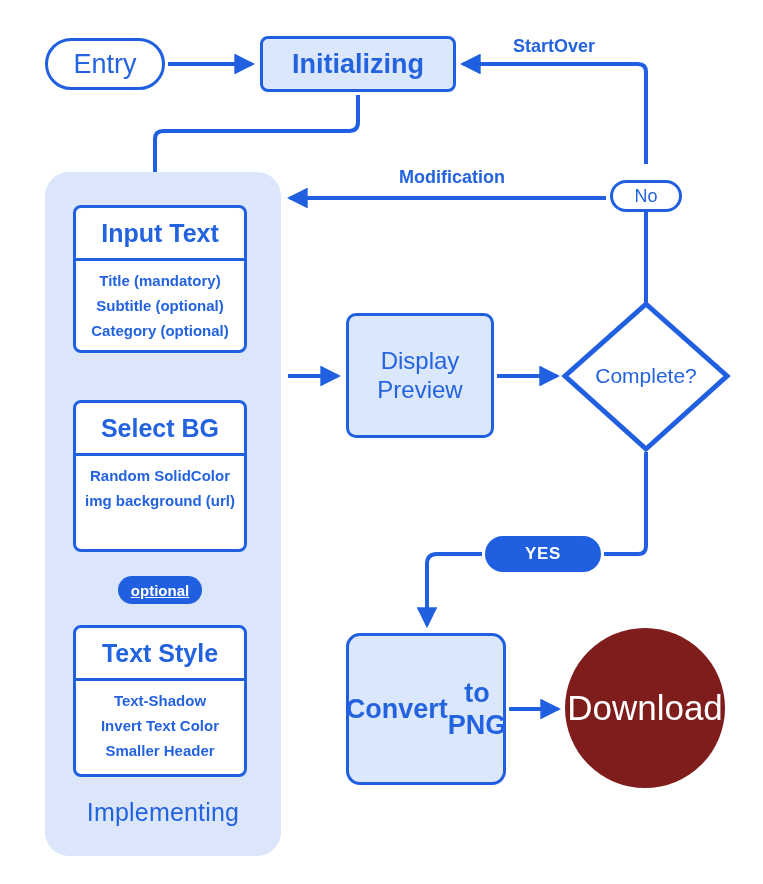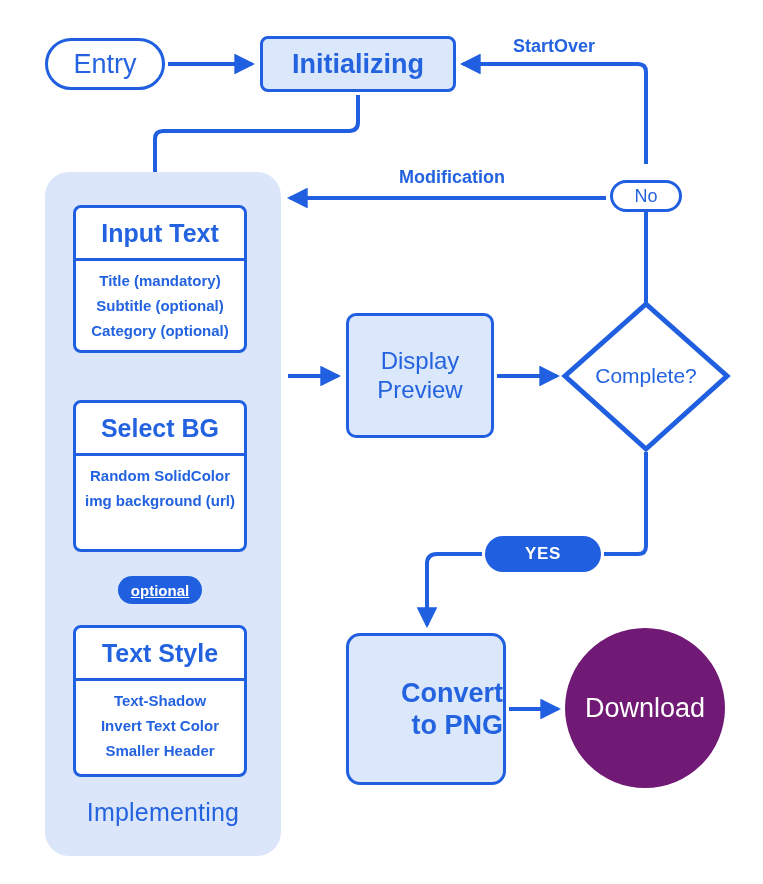--- a/index.html
+++ b/index.html
@@ -125,37 +125,35 @@
     color: #2463e0;
   }
 
   
   #node-convert {
     left: 346px; top: 633px;
     width: 160px; height: 152px;
     border: 3px solid #1f5fe0;
     border-radius: 14px;
     background: #dbe7fa;
-    flex-direction: column;
     font-size: 27px;
     font-weight: bold;
     line-height: 1.2;
     text-align: center;
     color: #2463e0;
-    align-items: flex-end;
   }
 
   
   #node-download {
     left: 565px; top: 628px;
     width: 160px; height: 160px;
     border-radius: 50%;
-    background: #701a75;
+    background: #7f1d1d;
     color: #ffffff;
-    font-size: 27px;
+    font-size: 35px;
   }
 
   
   #node-complete-label {
     left: 565px; top: 352px;
     width: 162px; height: 48px;
     font-size: 21px;
     color: #2463e0;
   }
 

